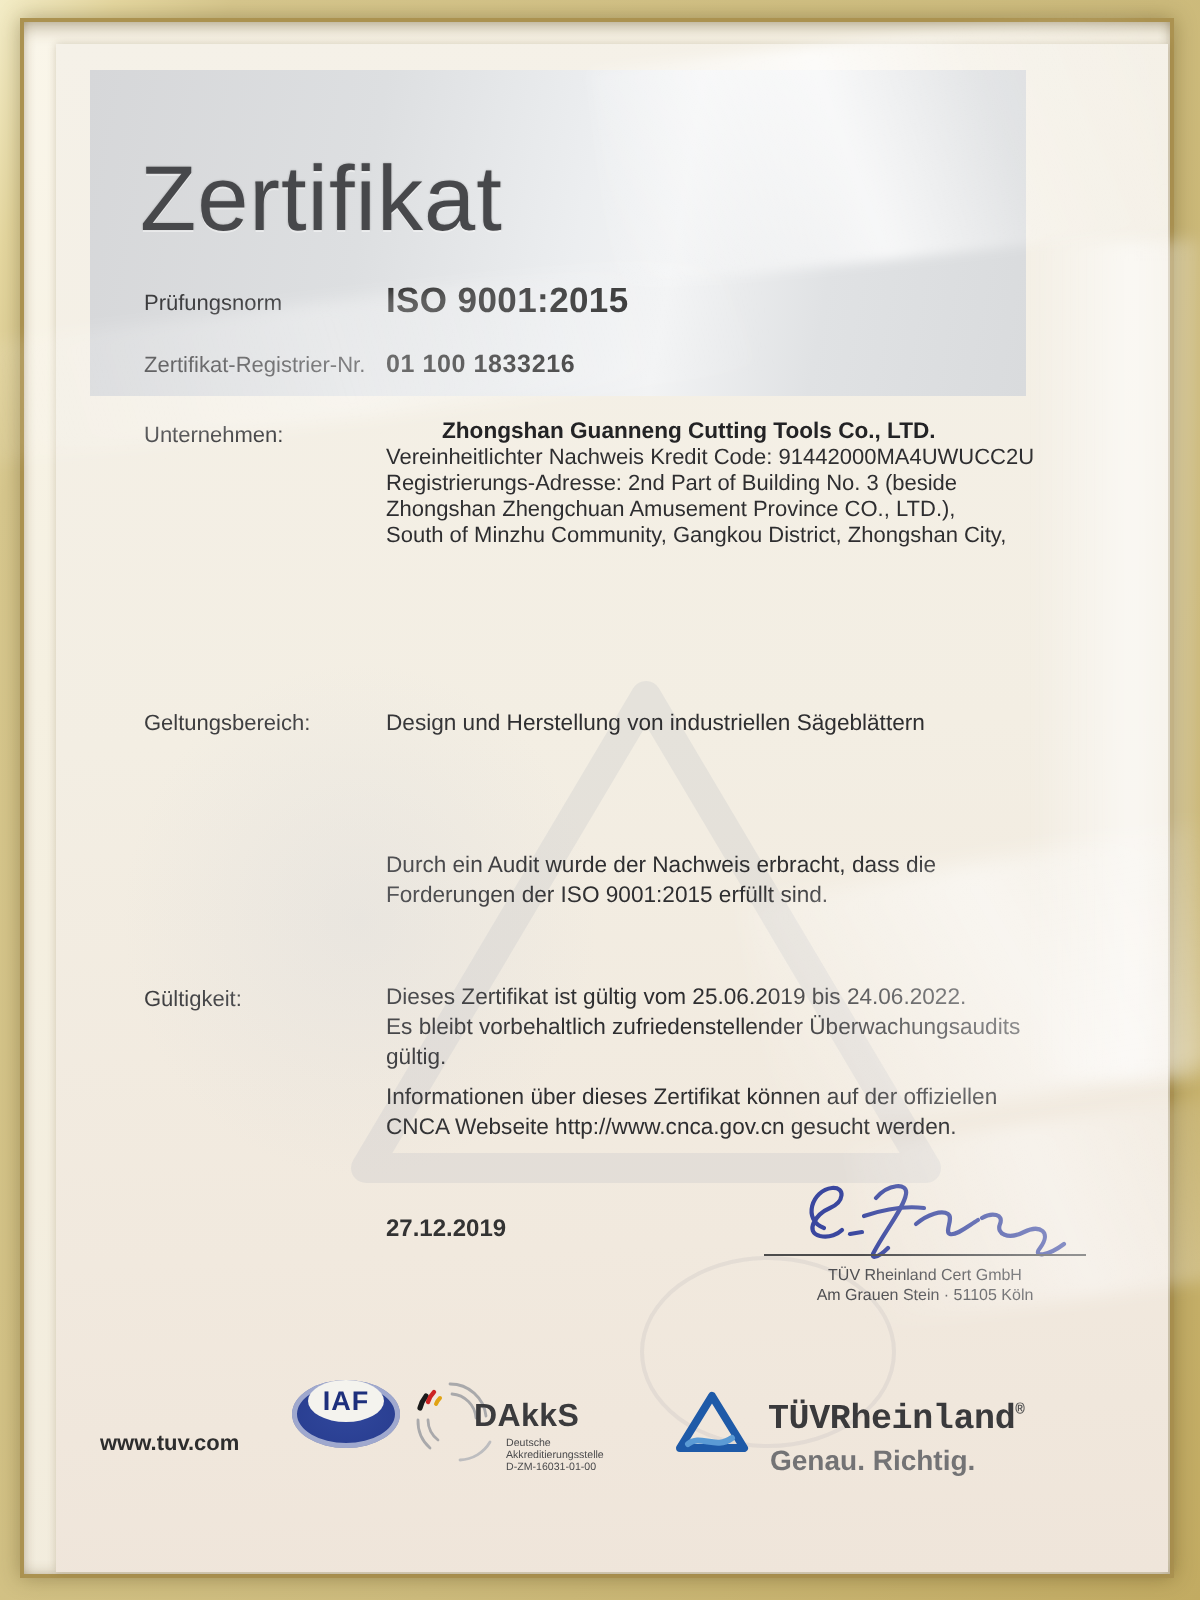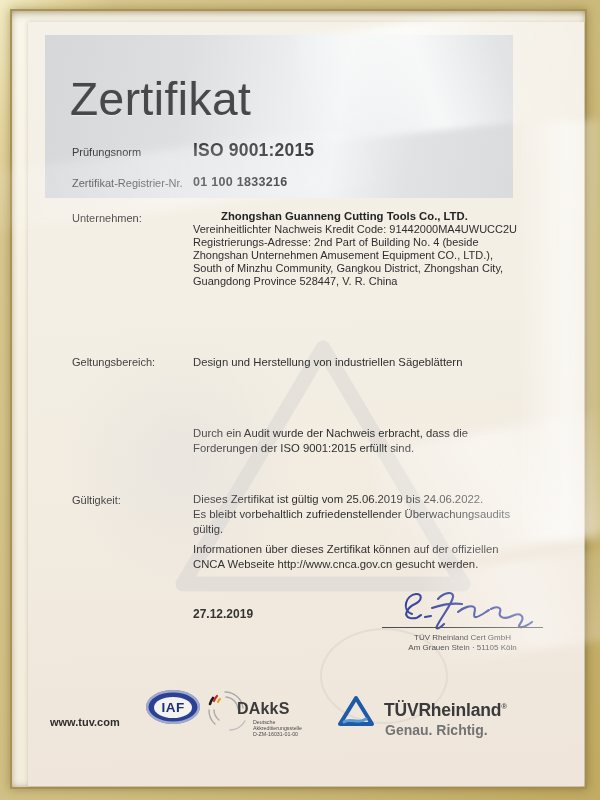--- a/index.html
+++ b/index.html
@@ -47,30 +47,30 @@
   .sig-line{position:absolute;left:382px;top:627px;width:161px;height:1px;background:#4c4c4c;z-index:3;}
   .sig-block{position:absolute;left:382px;top:633px;width:161px;text-align:center;font-size:8px;line-height:9.5px;color:#4f4f52;z-index:3;}
   .signature-svg{position:absolute;left:392px;top:586px;z-index:3;}
   
   .watermark{position:absolute;left:130px;top:310px;z-index:1;opacity:.5;}
   .seal{position:absolute;left:292px;top:606px;width:128px;height:96px;border:2px solid rgba(150,150,160,.14);border-radius:50%;z-index:1;}
   
   .website{position:absolute;left:50px;top:716px;font-size:11px;font-weight:bold;color:#2d2d2d;z-index:3;}
   .iaf{position:absolute;left:146px;top:690px;width:54px;height:34px;border-radius:50%;
     background:radial-gradient(ellipse at center,#30479c 0%,#273b8d 100%);
-    display:flex;align-items:center;justify-content:center;z-index:3;
+    display:flex;justify-content:center;z-index:3;
     box-shadow:inset 0 0 0 2.5px rgba(255,255,255,.55);}
   .iaf-inner{width:38px;height:21px;border-radius:50%;background:#f4f3ee;display:flex;align-items:center;justify-content:center;}
   .iaf-inner span{font-size:13.5px;font-weight:bold;color:#1d2f7c;letter-spacing:.5px;}
   .dakks{position:absolute;left:205px;top:688px;width:100px;height:52px;z-index:3;}
   .dakks svg{position:absolute;left:0;top:0;}
   .dakks-word{position:absolute;left:32px;top:12px;font-size:16px;font-weight:bold;color:#3b3b3d;letter-spacing:.2px;}
   .dakks-sub{position:absolute;left:48px;top:31px;font-size:5.3px;line-height:6.2px;color:#4a4a4c;}
   .tuv-logo{position:absolute;left:336px;top:695px;z-index:3;}
-  .tuv-brand{position:absolute;left:384px;top:700px;font-size:17.5px;font-weight:bold;color:#3a3a3c;letter-spacing:-.2px;z-index:3;}
+  .tuv-brand{position:absolute;left:384px;top:700px;font-size:17.5px;font-weight:bold;color:#3a3a3c;letter-spacing:-.2px;z-index:3;font-family:Liberation Mono, monospace;}
   .tuv-brand sup{font-size:8px;color:#555;}
   .tuv-tagline{position:absolute;left:385px;top:722px;font-size:14px;font-weight:bold;color:#737375;z-index:3;}
   
   .glare{position:absolute;pointer-events:none;z-index:6;}
   .g1{left:300px;top:20px;width:280px;height:110px;background:linear-gradient(75deg,rgba(255,255,255,0) 0%,rgba(255,255,255,.75) 45%,rgba(255,255,255,.2) 70%,rgba(255,255,255,0) 100%);transform:rotate(-6deg);filter:blur(3px);}
   .g2{left:-40px;top:150px;width:420px;height:60px;background:linear-gradient(80deg,rgba(255,255,255,0),rgba(255,255,255,.35) 50%,rgba(255,255,255,0));transform:rotate(-7deg);filter:blur(4px);}
   .g3{left:515px;top:120px;width:85px;height:420px;background:linear-gradient(90deg,rgba(255,255,255,0),rgba(255,255,255,.55) 60%,rgba(255,255,255,.15));filter:blur(4px);}
   .g4{left:380px;top:430px;width:240px;height:120px;background:linear-gradient(70deg,rgba(255,255,255,0),rgba(255,255,255,.5) 55%,rgba(255,255,255,0));transform:rotate(-10deg);filter:blur(5px);}
   .g5{left:60px;top:330px;width:240px;height:260px;background:radial-gradient(ellipse at center,rgba(210,212,218,.28),rgba(210,212,218,0) 70%);}
   .g6{left:430px;top:560px;width:200px;height:90px;background:linear-gradient(75deg,rgba(255,255,255,0),rgba(255,255,255,.4) 50%,rgba(255,255,255,0));transform:rotate(-8deg);filter:blur(4px);}
@@ -97,24 +97,23 @@
   <div class="t lbl" style="left:72px;top:146px;">Prüfungsnorm</div>
   <div class="t val-bold-lg" style="left:193px;top:140px;">ISO 9001:2015</div>
 
   <div class="t lbl" style="left:72px;top:177px;">Zertifikat-Registrier-Nr.</div>
   <div class="t val-bold-sm" style="left:193px;top:175px;">01 100 1833216</div>
 
   <div class="t lbl" style="left:72px;top:212px;">Unternehmen:</div>
   <div class="t body-block" style="left:193px;top:210px;">
     <div class="bold">Zhongshan Guanneng Cutting Tools Co., LTD.</div>
     <div>Vereinheitlichter Nachweis Kredit Code: 91442000MA4UWUCC2U</div>
-    <div>Registrierungs-Adresse: 2nd Part of Building No. 4 (beside</div>
-    <div>Zhongshan Unternehmen Amusement Equipment CO., LTD.),</div>
+    <div>Registrierungs-Adresse: 2nd Part of Building No. 3 (beside</div>
+    <div>Zhongshan Zhengchuan Amusement Province CO., LTD.),</div>
     <div>South of Minzhu Community, Gangkou District, Zhongshan City,</div>
-    <div>Guangdong Province 528447, V. R. China</div>
   </div>
 
   <div class="t lbl" style="left:72px;top:356px;">Geltungsbereich:</div>
   <div class="t para" style="left:193px;top:355px;">Design und Herstellung von industriellen Sägeblättern</div>
 
   <div class="t para" style="left:193px;top:426px;">
     <div>Durch ein Audit wurde der Nachweis erbracht, dass die</div>
     <div>Forderungen der ISO 9001:2015 erfüllt sind.</div>
   </div>
 

